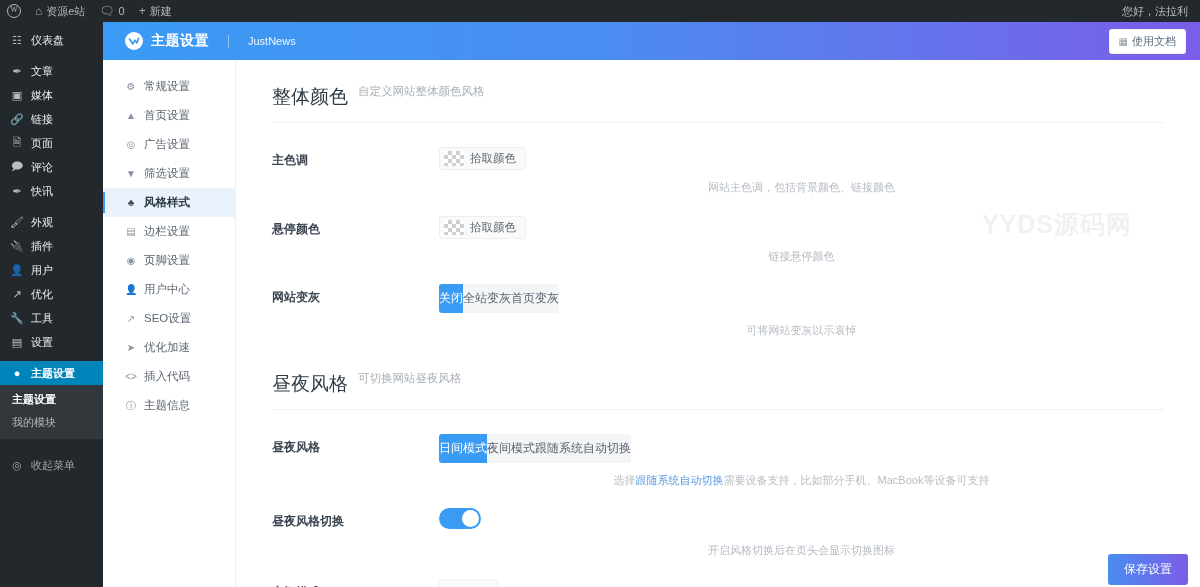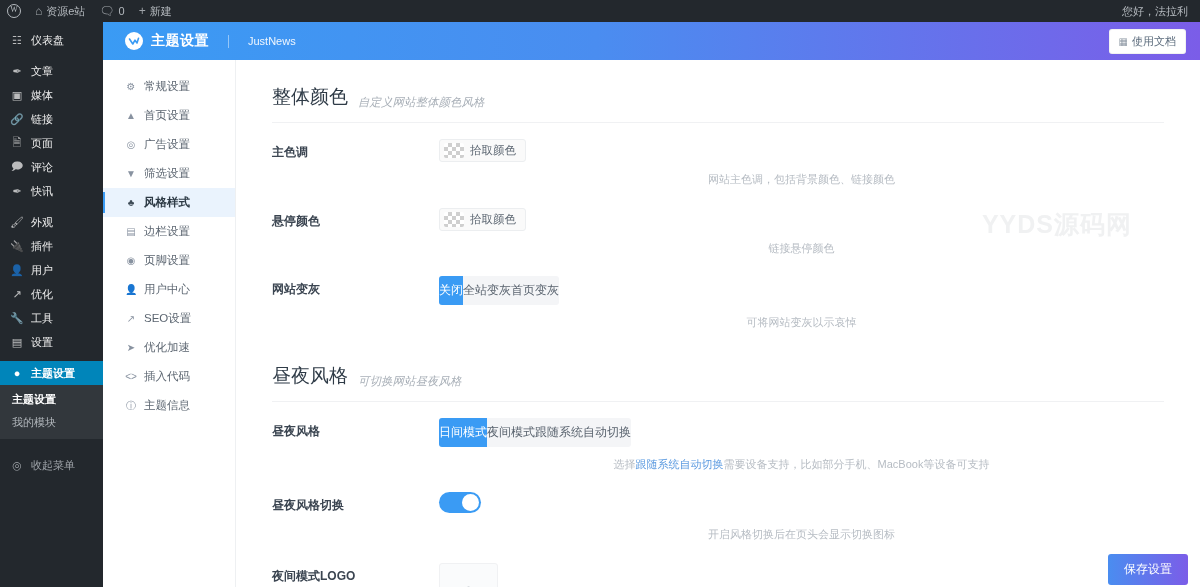--- a/index.html
+++ b/index.html
@@ -126,26 +126,26 @@
   .watermark {
     position: absolute; right: 68px; top: 148px;
     font-size: 25px; font-weight: bold; color: #f0f1f2;
     letter-spacing: 1px; pointer-events: none;
   }
 
   .section {
     padding: 0 36px;
   }
   .sec-head {
-    display: flex; align-items: flex-end; gap: 10px;
+    display: flex; align-items: flex-start; gap: 10px;
     padding: 24px 0 12px 0; border-bottom: 1px solid #f0f1f3;
-    margin-bottom: 4px;
+    margin-bottom: 12px;
   }
   .sec-title { font-size: 19px; color: #2f3b47; font-weight: normal; }
-  .sec-desc { font-size: 11.5px; color: #a9b0b8; font-style: italic; }
+  .sec-desc { font-size: 11.5px; color: #a9b0b8; }
 
   .row { display: flex; padding: 12px 0 8px 0; }
   .row-label {
     width: 167px; flex: 0 0 167px; font-size: 12px; color: #3b4551;
     font-weight: bold; padding-top: 5px;
   }
   .row-field { flex: 1; }
   .help { font-size: 11px; color: #b6bcc3; margin-top: 9px; line-height: 1.5; text-align: center; }
   .help b { color: #5b9ae0; font-weight: normal; }
 

